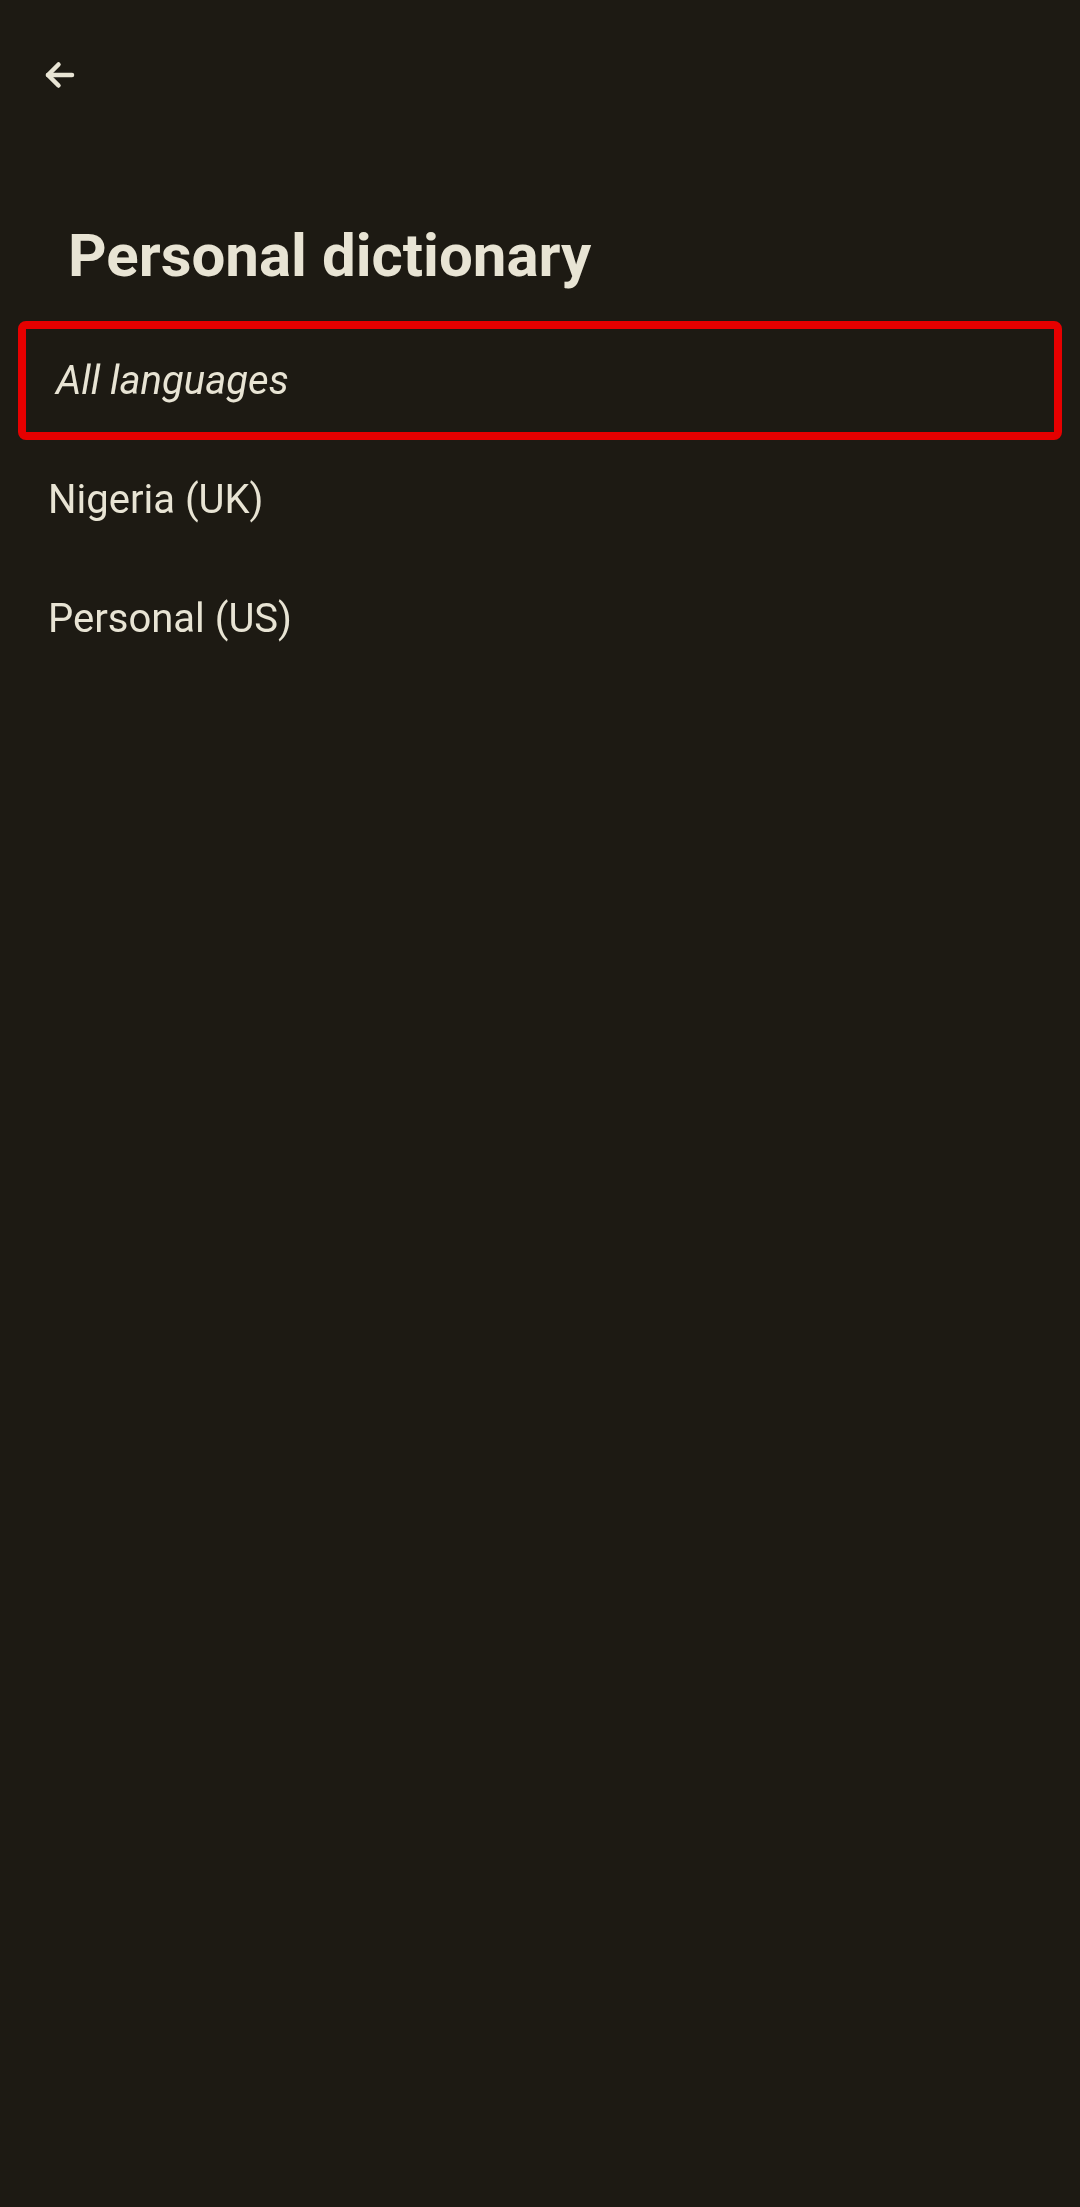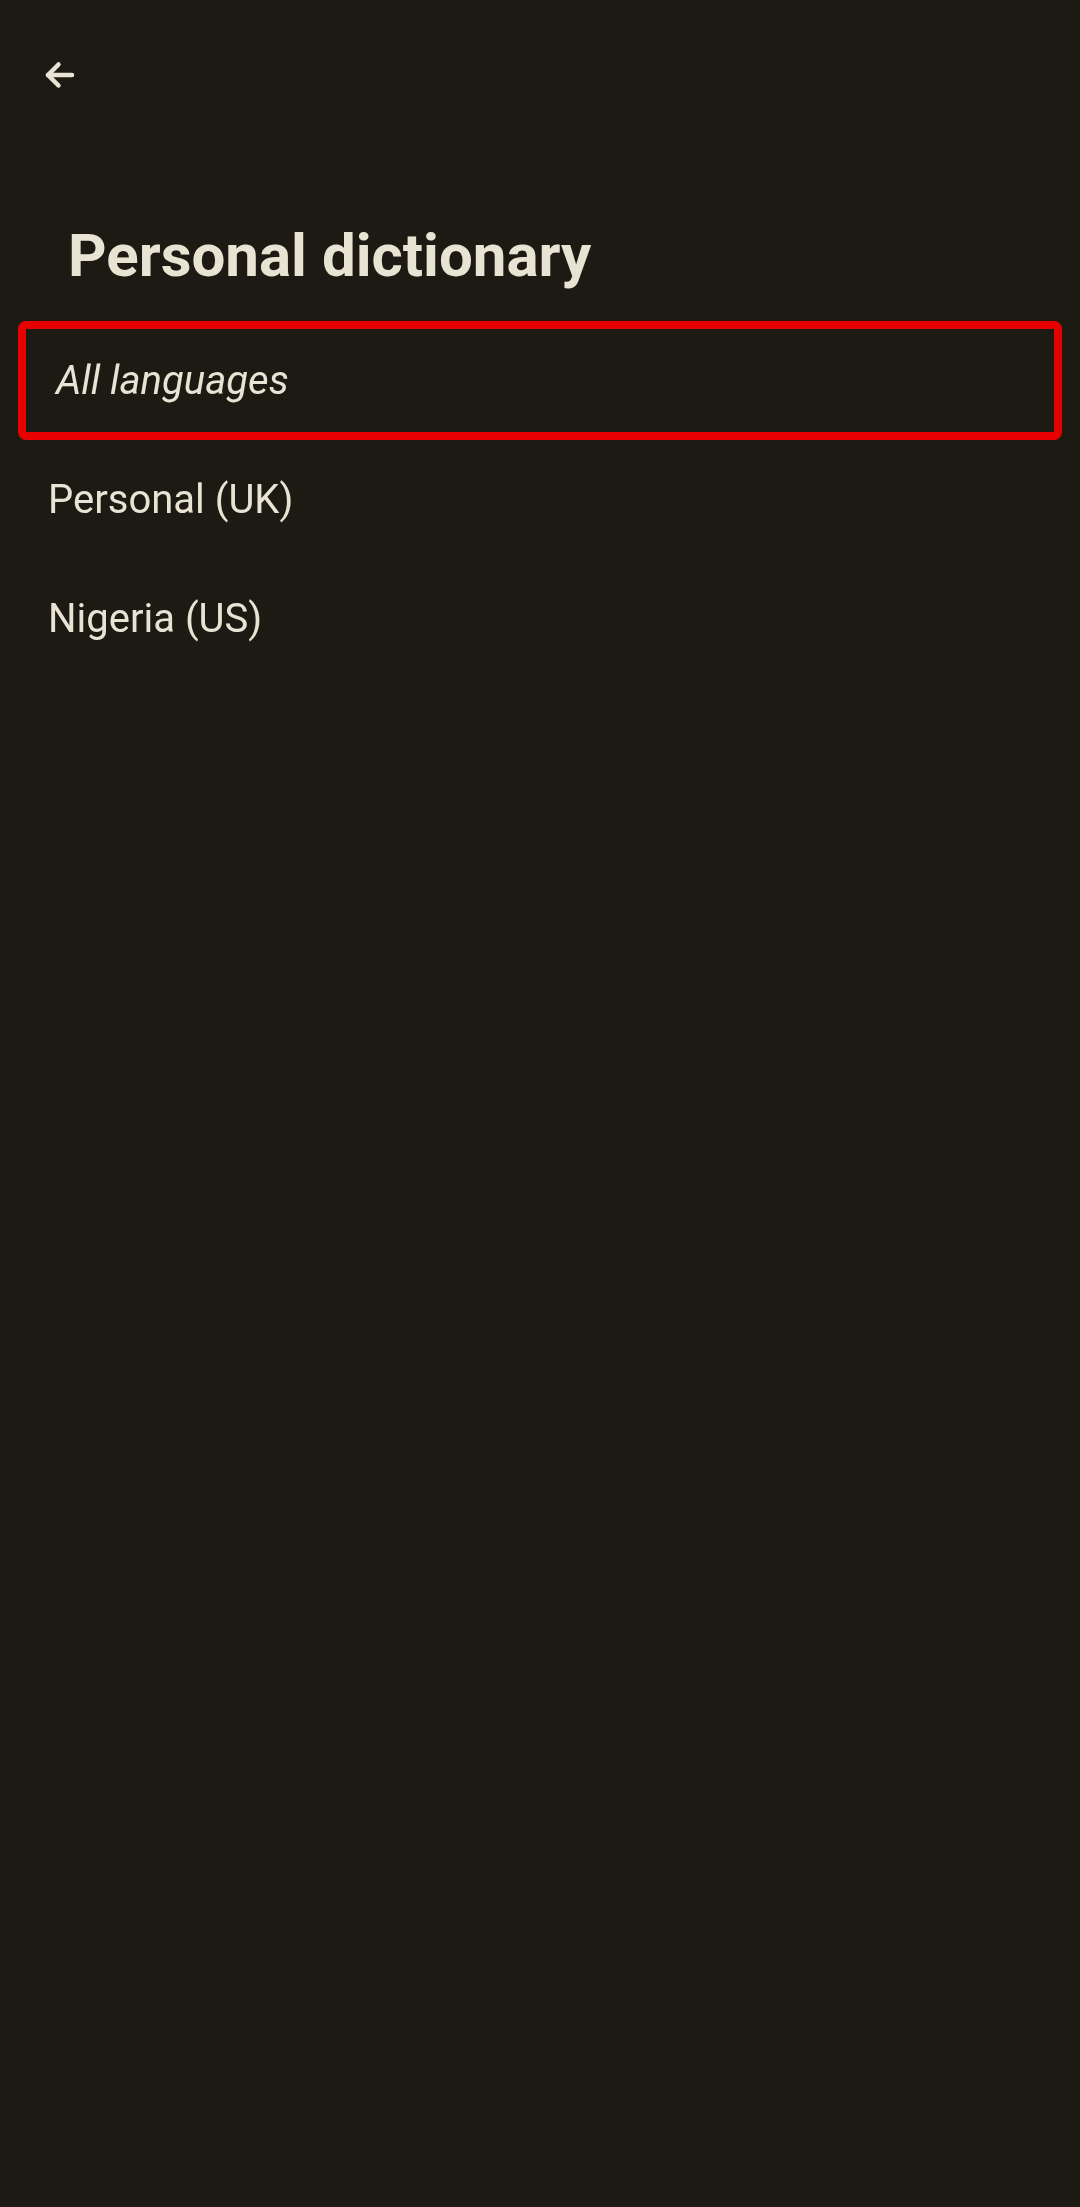--- a/index.html
+++ b/index.html
@@ -84,18 +84,18 @@
 
 <h1 class="page-title">Personal dictionary</h1>
 
 <div class="list-container">
   <div class="list-item highlighted">
     <div class="highlight-box">
       <span class="list-item-label">All languages</span>
     </div>
   </div>
   <div class="list-item">
-    <span class="list-item-label">Personal (UK)</span>
+    <span class="list-item-label">Nigeria (UK)</span>
   </div>
   <div class="list-item">
-    <span class="list-item-label">Nigeria (US)</span>
+    <span class="list-item-label">Personal (US)</span>
   </div>
 </div>
 
 </body></html>

